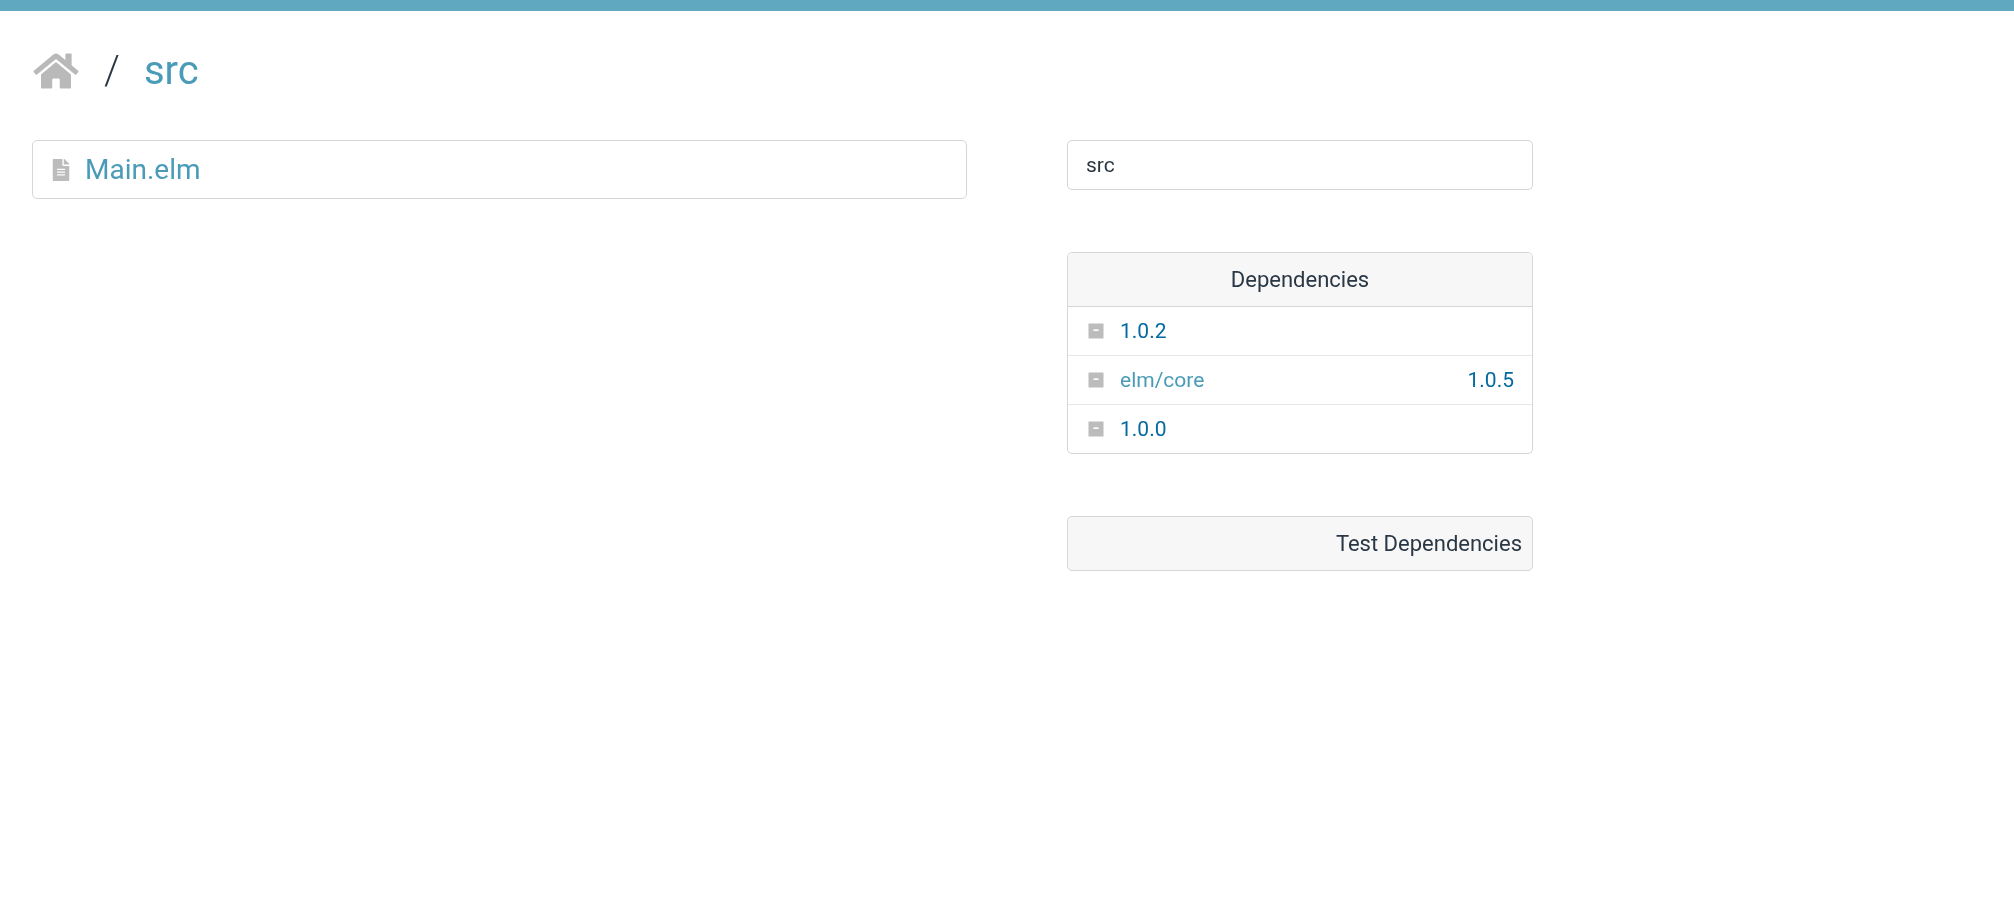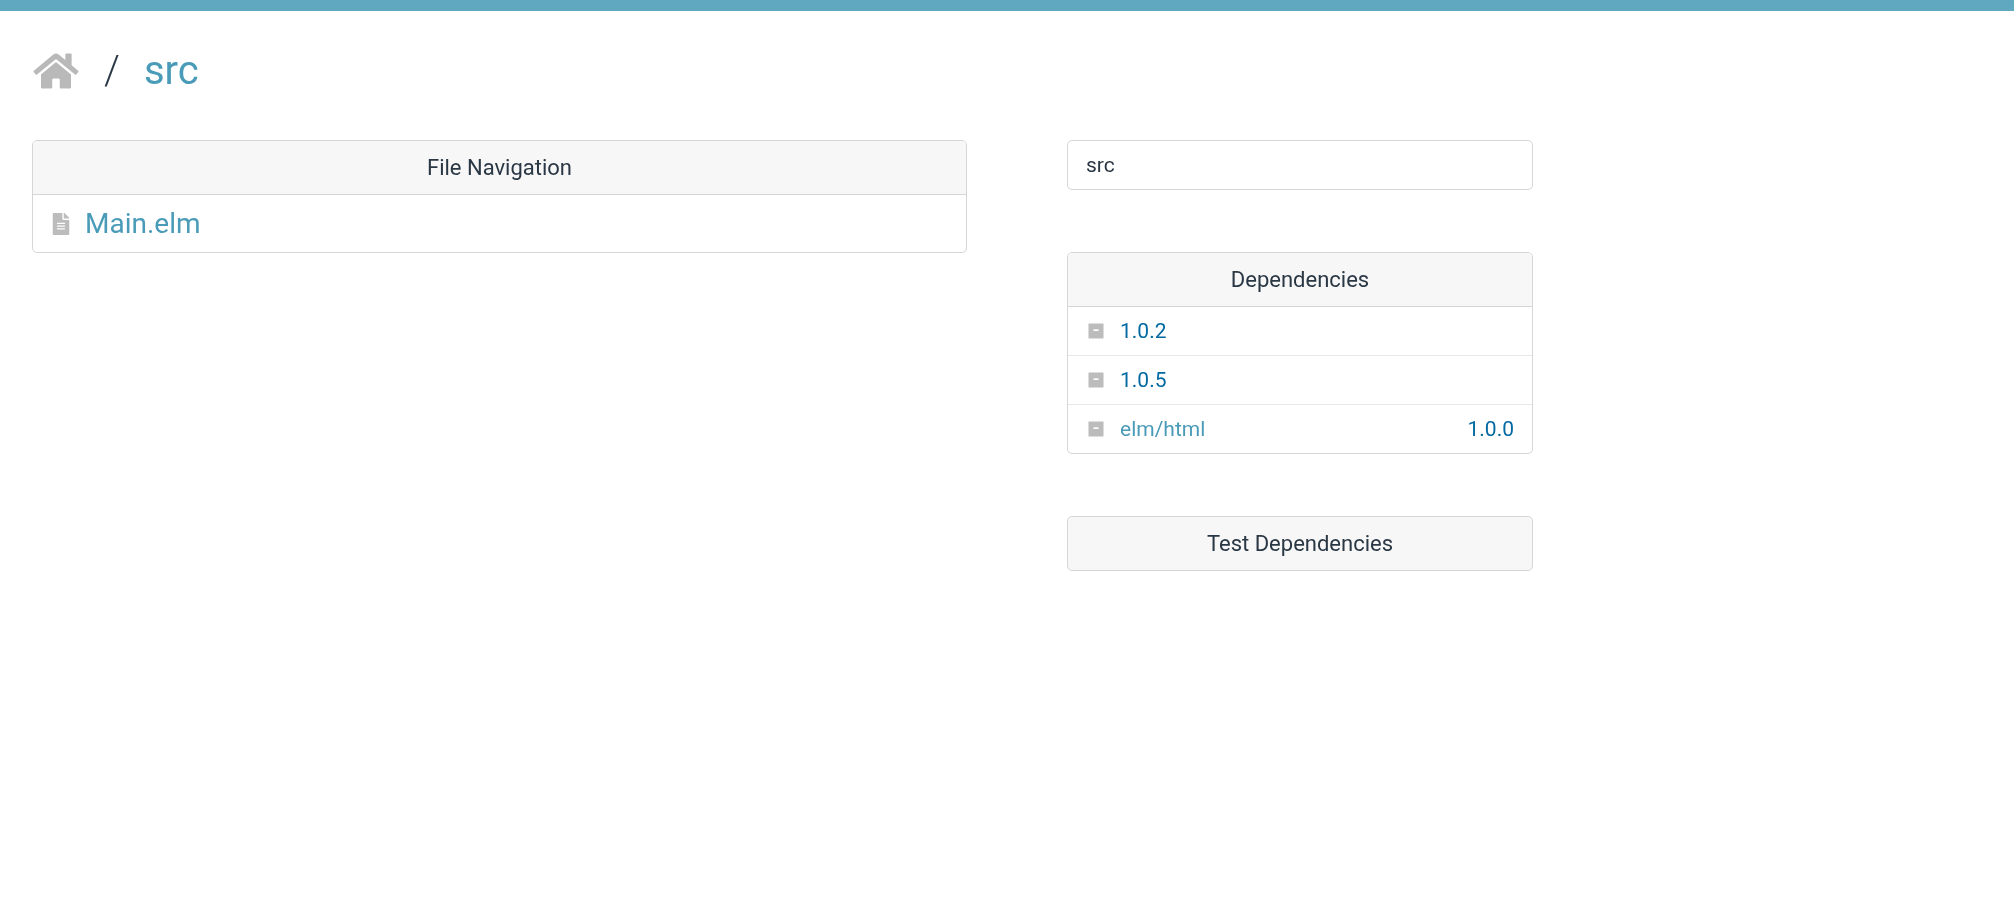--- a/index.html
+++ b/index.html
@@ -127,21 +127,21 @@
     cursor: pointer;
     flex: 1;
   }
   .dep-version {
     color: #0369a1;
   }
   .panel-header-only {
     border: 1px solid #d6d6d6;
     border-radius: 5px;
     background: #f7f7f7;
-    text-align: center;
+    text-align: right;
     padding: 14px 10px;
     font-size: 22px;
     color: #2a3744;
   }
 </style>
 </head>
 <body>
 
 <div class="top-bar"></div>
 
@@ -154,21 +154,20 @@
       </svg>
     </span>
     <span class="breadcrumb-sep">/</span>
     <span class="breadcrumb-current">src</span>
   </div>
 
   <div class="columns">
 
     <div class="col-left">
       <div class="panel">
-        <div class="panel-header">File Navigation</div>
         <div id="file-list">
             <div class="panel-row">
               <span class="row-icon">
                 <svg viewBox="0 0 384 512" fill="currentColor">
                   <path d="M224 136V0H24C10.7 0 0 10.7 0 24v464c0 13.3 10.7 24 24 24h336c13.3 0 24-10.7 24-24V160H248c-13.2 0-24-10.8-24-24zm64 236c0 6.6-5.4 12-12 12H108c-6.6 0-12-5.4-12-12v-8c0-6.6 5.4-12 12-12h168c6.6 0 12 5.4 12 12v8zm0-64c0 6.6-5.4 12-12 12H108c-6.6 0-12-5.4-12-12v-8c0-6.6 5.4-12 12-12h168c6.6 0 12 5.4 12 12v8zm0-72v8c0 6.6-5.4 12-12 12H108c-6.6 0-12-5.4-12-12v-8c0-6.6 5.4-12 12-12h168c6.6 0 12 5.4 12 12zm96-114.1V128H256V0h6.1c6.4 0 12.5 2.5 17 7l97.9 98c4.5 4.5 7 10.6 7 16.9z"></path>
                 </svg>
               </span>
               <span class="row-link">Main.elm</span>
             </div>
           </div>
@@ -197,31 +196,31 @@
               <span class="dep-version">1.0.2</span>
             </div>
             <div class="dep-row">
               <span class="dep-icon">
                 <svg viewBox="0 0 24 24" fill="currentColor">
                   <rect x="3" y="6" width="18" height="15" rx="1"></rect>
                   <rect x="3" y="3" width="18" height="4" rx="1" fill="currentColor"></rect>
                   <rect x="9" y="10" width="6" height="2" fill="#ffffff"></rect>
                 </svg>
               </span>
+              <span class="dep-name">elm/core</span>
               <span class="dep-version">1.0.5</span>
             </div>
             <div class="dep-row">
               <span class="dep-icon">
                 <svg viewBox="0 0 24 24" fill="currentColor">
                   <rect x="3" y="6" width="18" height="15" rx="1"></rect>
                   <rect x="3" y="3" width="18" height="4" rx="1" fill="currentColor"></rect>
                   <rect x="9" y="10" width="6" height="2" fill="#ffffff"></rect>
                 </svg>
               </span>
-              <span class="dep-name">elm/html</span>
               <span class="dep-version">1.0.0</span>
             </div>
           </div>
       </div>
 
       <div class="panel-header-only">Test Dependencies</div>
 
     </div>
 
   </div>

